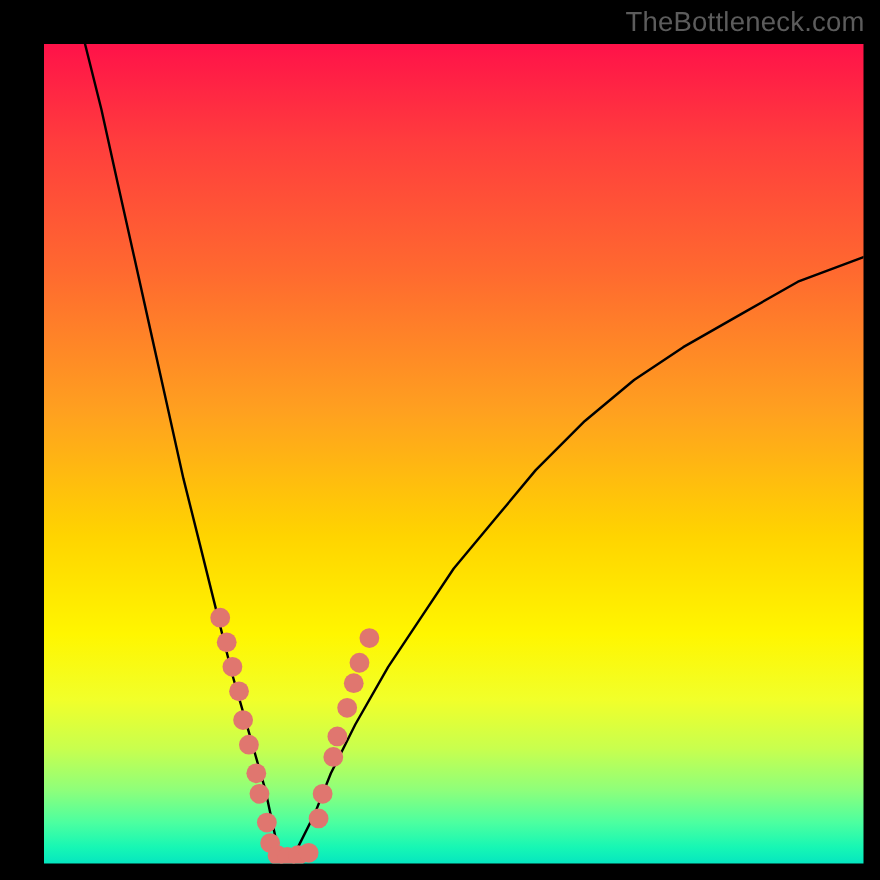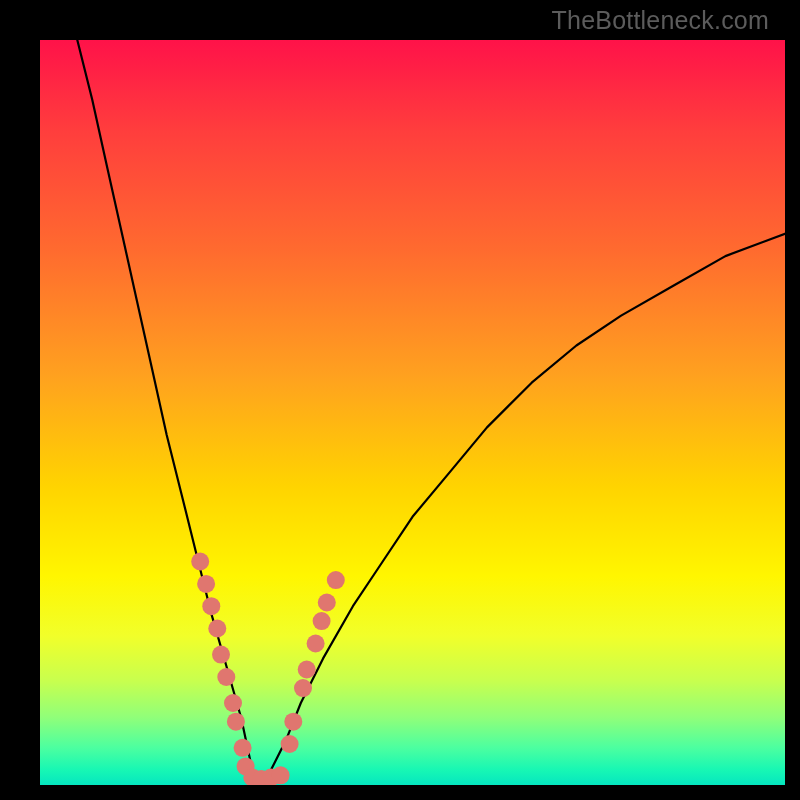--- a/index.html
+++ b/index.html
@@ -41,21 +41,21 @@
   .plot-svg {
     position: absolute;
     left: 0;
     top: 0;
     width: 745px;
     height: 745px;
   }
   .watermark {
     position: absolute;
     top: 6px;
-    right: 31px;
+    right: 14px;
     color: #5c5c5c;
     font-size: 25px;
     letter-spacing: 0.2px;
     font-weight: 400;
     user-select: none;
   }
 </style>
 </head>
 <body>
 

